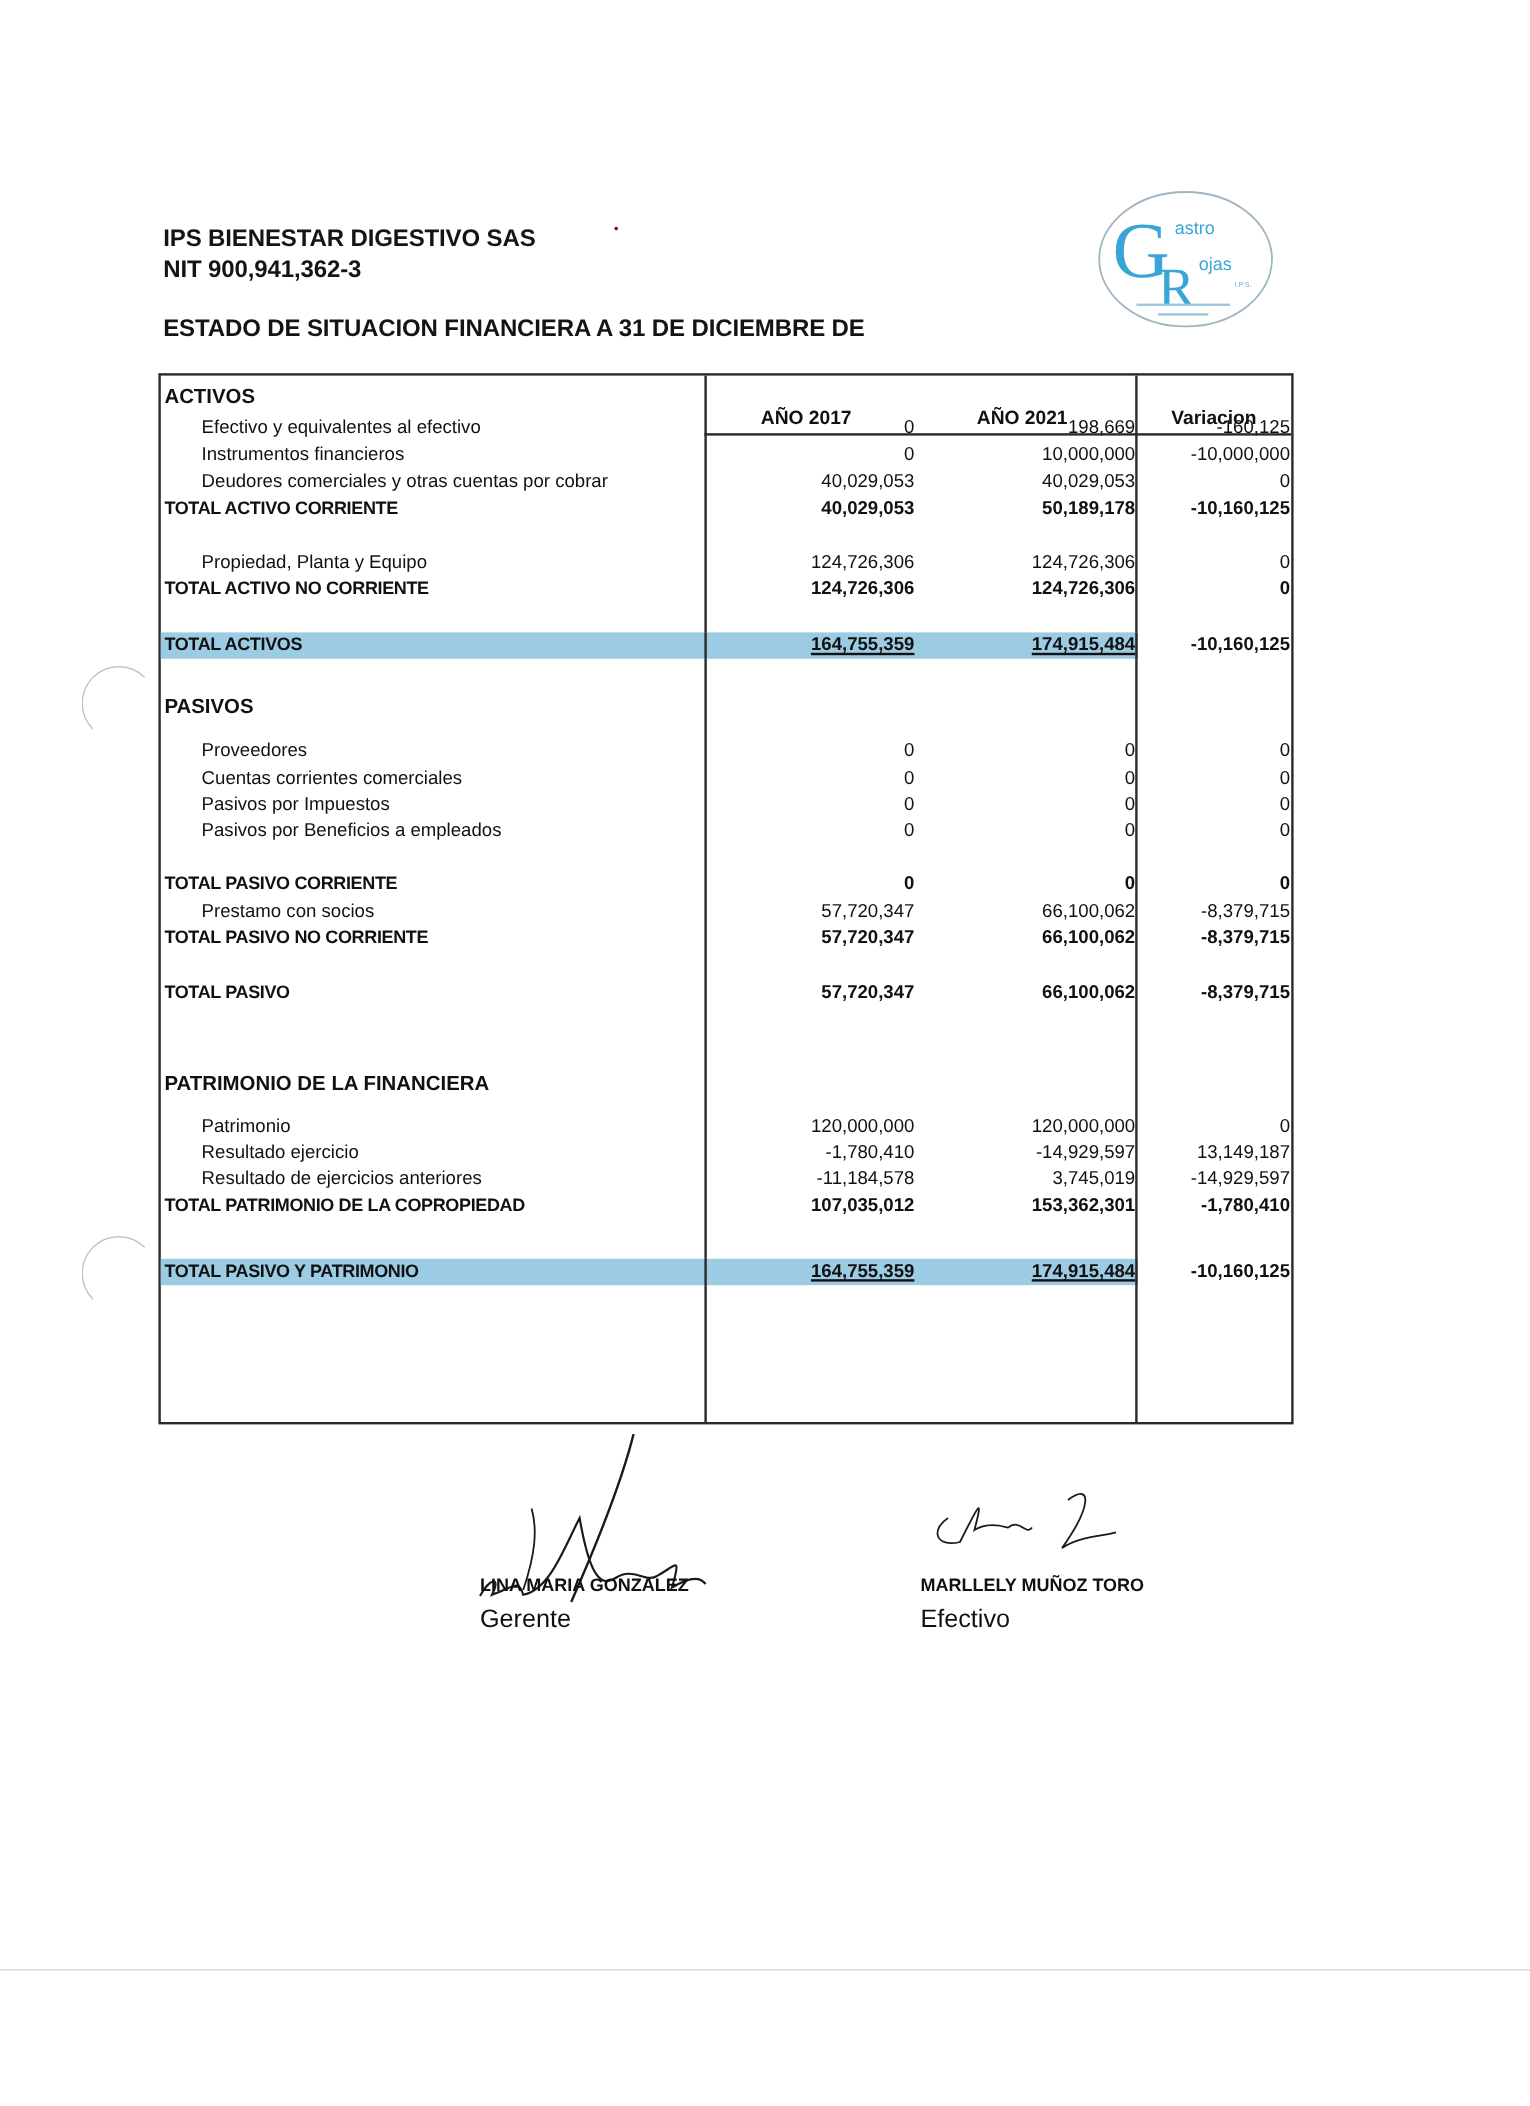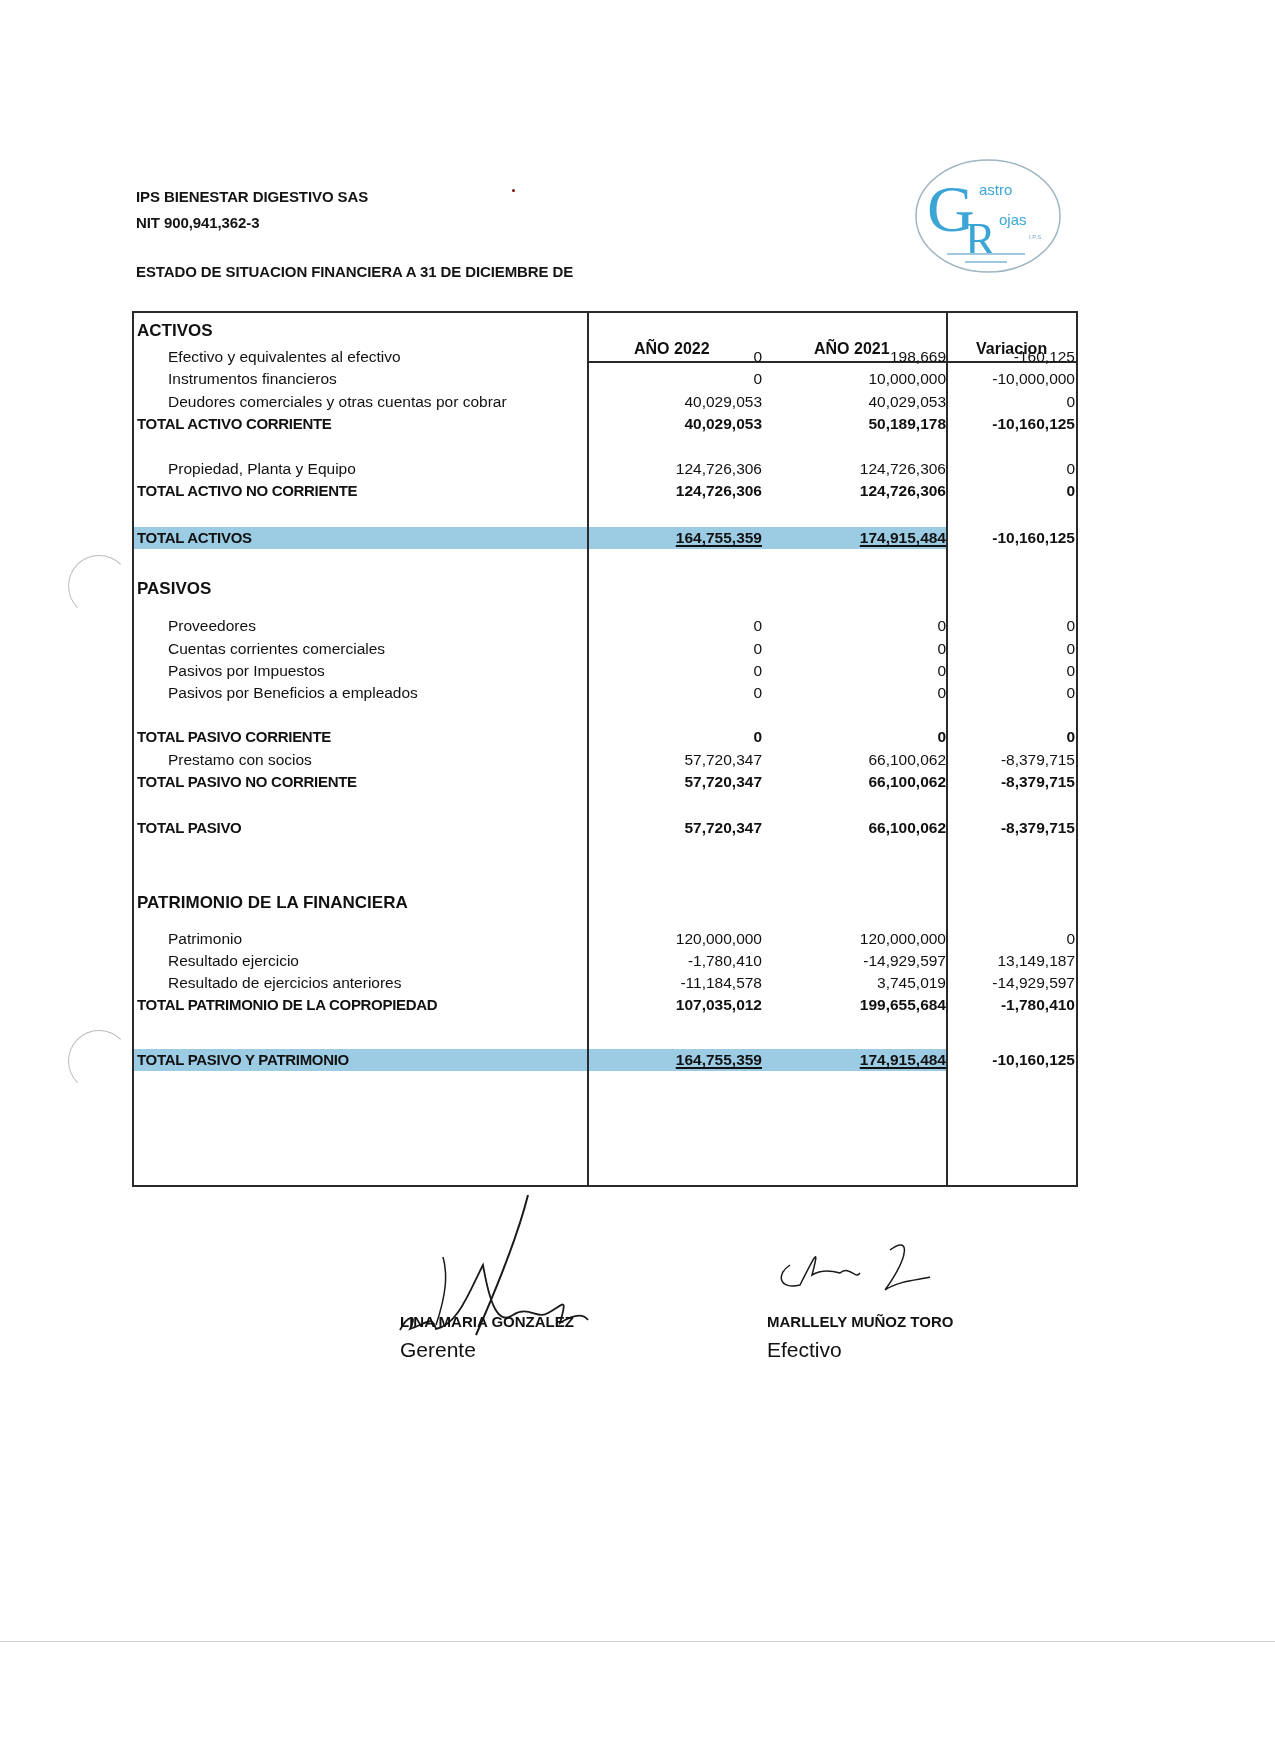--- a/index.html
+++ b/index.html
@@ -4,21 +4,21 @@
 <style>
   html, body { margin: 0; padding: 0; }
   body {
     width: 1275px; height: 1755px; position: relative; overflow: hidden;
     background: #ffffff; color: #111111;
     font-family: "Liberation Sans", "DejaVu Sans", sans-serif;
   }
   .abs { position: absolute; }
 
   
-  .hdr { font-weight: bold; font-size: 15px; color: #141414; letter-spacing: -0.1px; }
+  .hdr { font-weight: bold; font-size: 20px; color: #141414; letter-spacing: -0.1px; }
   #company { left: 136px; top: 188px; }
   #nit { left: 136px; top: 214px; }
   #title { left: 136px; top: 263px; }
 
   
   #logo { left: 913px; top: 157px; width: 150px; height: 118px; }
 
   
   #tbl {
     left: 132px; top: 311px; width: 946px; height: 876px;
@@ -76,21 +76,21 @@
   </svg>
 </div>
 
 <div id="tbl" class="abs">
 
   <div class="vline" style="left:453px; top:0; height:872px;"></div>
   <div class="vline" style="left:812px; top:0; height:872px;"></div>
   <div class="hline" style="left:453px; top:48px; width:489px;"></div>
 
   <div class="section" style="top:8px;">ACTIVOS</div>
-  <div class="colhead" style="left:500px;">AÑO 2022</div>
+  <div class="colhead" style="left:500px;">AÑO 2017</div>
   <div class="colhead" style="left:680px;">AÑO 2021</div>
   <div class="colhead" style="left:842px;">Variacion</div>
 
   <div class="band" style="top:214px;"></div>
   <div class="band" style="top:736px;"></div>
   <div class="vline" style="left:453px; top:214px; height:22px;"></div>
   <div class="vline" style="left:812px; top:214px; height:22px;"></div>
   <div class="vline" style="left:453px; top:736px; height:22px;"></div>
   <div class="vline" style="left:812px; top:736px; height:22px;"></div>
 
@@ -202,21 +202,21 @@
   </div>
   <div class="row" style="top:659px;">
     <span class="lbl">Resultado de ejercicios anteriores</span>
     <span class="c1">-11,184,578</span>
     <span class="c2">3,745,019</span>
     <span class="c3">-14,929,597</span>
   </div>
   <div class="row total" style="top:681px;">
     <span class="lbl">TOTAL PATRIMONIO DE LA COPROPIEDAD</span>
     <span class="c1">107,035,012</span>
-    <span class="c2">199,655,684</span>
+    <span class="c2">153,362,301</span>
     <span class="c3">-1,780,410</span>
   </div>
   <div class="row total" style="top:736px;">
     <span class="lbl">TOTAL PASIVO Y PATRIMONIO</span>
     <span class="c1 u">164,755,359</span>
     <span class="c2 u">174,915,484</span>
     <span class="c3">-10,160,125</span>
   </div>
 </div>
 

